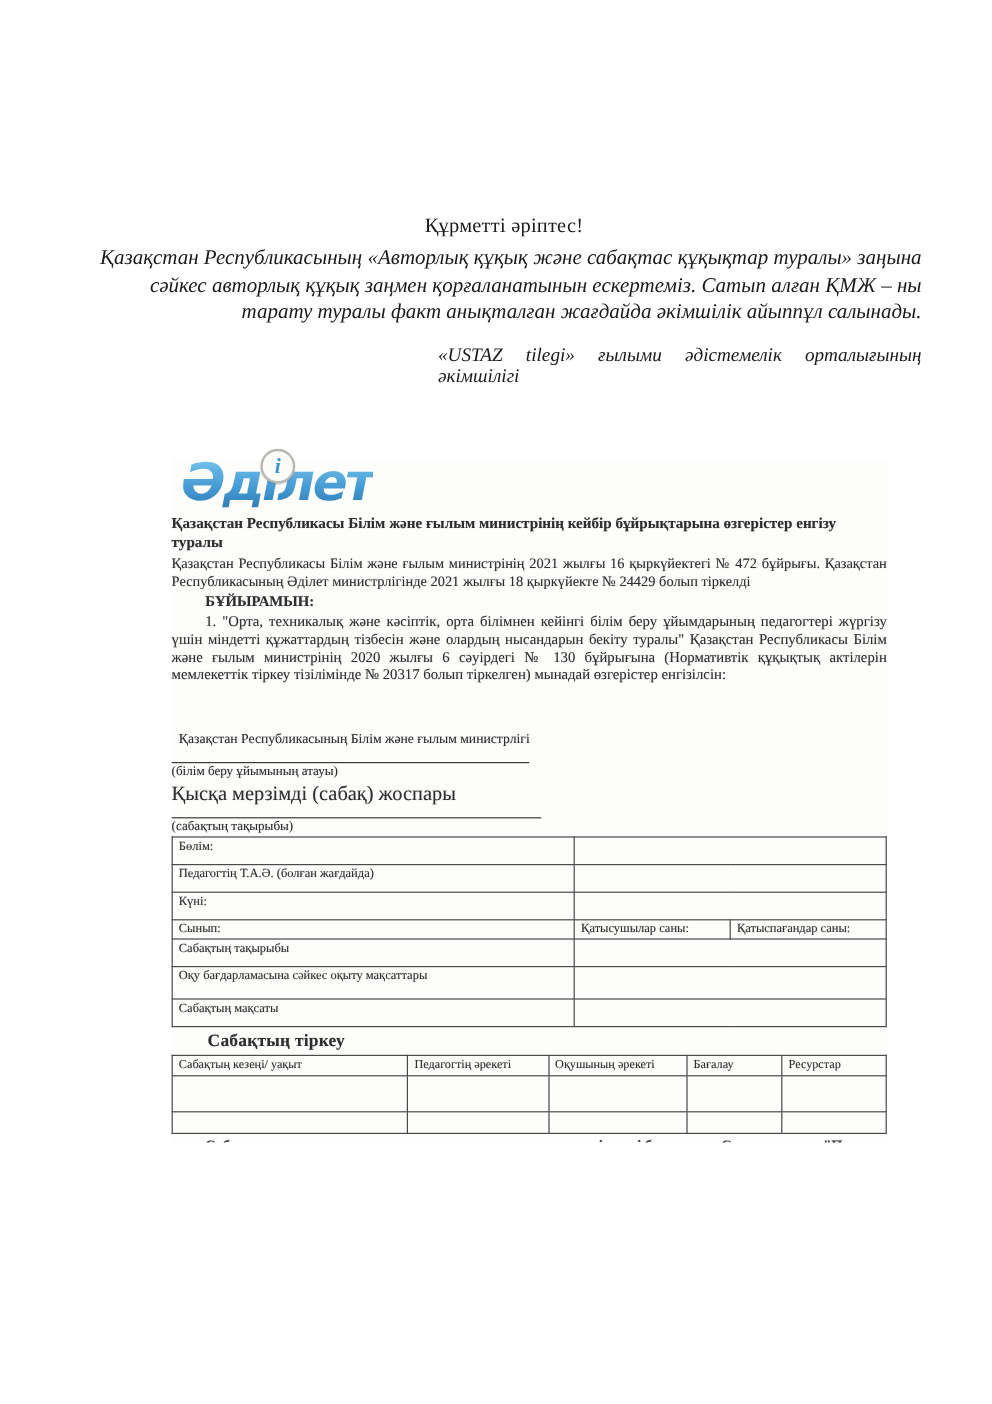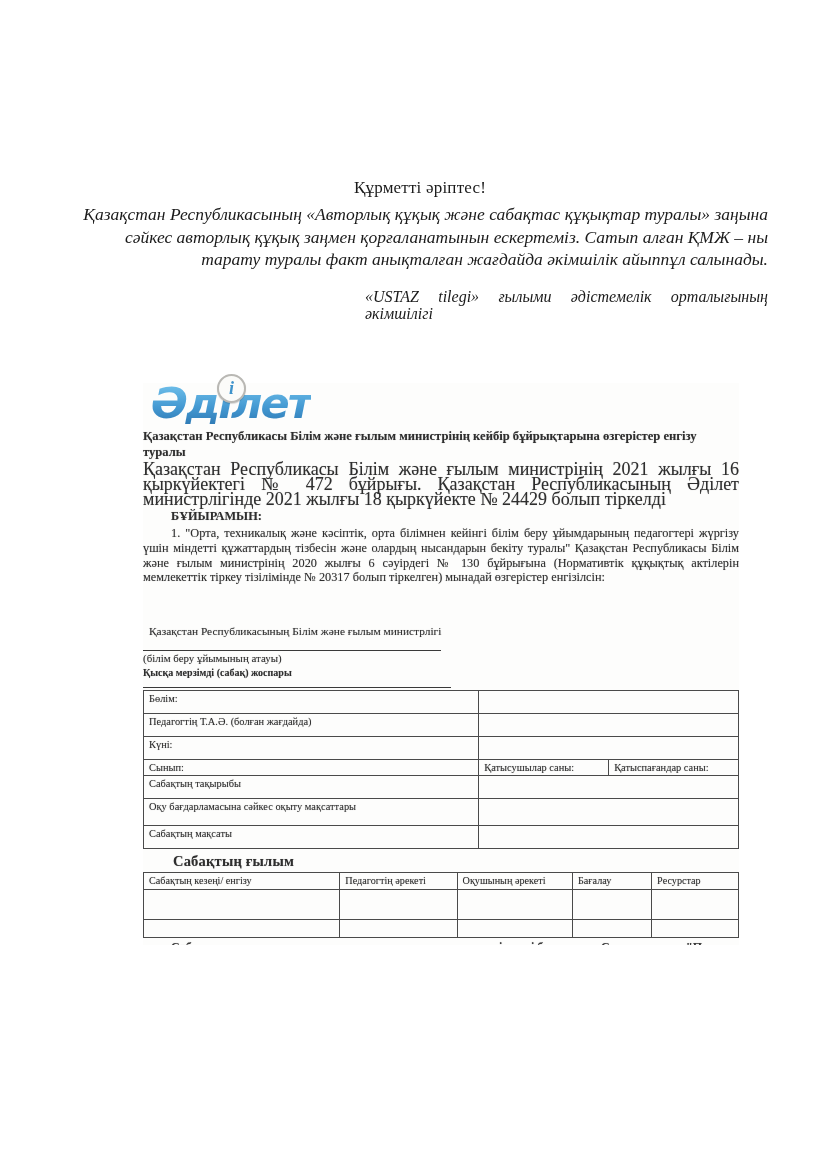--- a/index.html
+++ b/index.html
@@ -41,33 +41,33 @@
     border:2px solid #b9b8b4;border-radius:50%;background:#fbfbf9;
     font-family:"Liberation Serif", serif;font-style:italic;font-weight:bold;
     font-size:18px;line-height:24px;text-align:center;
     -webkit-text-fill-color:#3f93cb;color:#3f93cb;letter-spacing:0;
     box-shadow:0 1px 1px rgba(0,0,0,.15);
   }
   .order-title{
     font-weight:bold;font-size:12.6px;line-height:15.5px;margin:0;
   }
   .order-meta{
-    font-size:18px;line-height:15px;text-align:justify;margin:2px 0 0 0;
+    font-size:12px;line-height:15px;text-align:justify;margin:2px 0 0 0;
   }
   .decree{
     font-weight:bold;font-size:12.3px;line-height:15px;margin:2px 0 0 0;text-indent:28px;
   }
   .order-body{
     font-size:12.3px;line-height:14.8px;text-align:justify;margin:2px 0 0 0;text-indent:28px;
   }
   .form-ministry{font-weight:normal;font-size:11.4px;margin:40px 0 0 6px;}
   .rule{border:none;border-top:1.2px solid #3a3a3a;width:298px;margin:13px 0 0 0;}
   .rule2{border:none;border-top:1.2px solid #3a3a3a;width:308px;margin:9px 0 0 0;}
   .caption{font-weight:normal;font-size:10.9px;margin:1px 0 0 0;}
-  .plan-title{font-weight:bold;font-size:10px;margin:3px 0 7px 0;}
+  .plan-title{font-weight:normal;font-size:17px;margin:3px 0 7px 0;}
   table{border-collapse:collapse;width:100%;table-layout:fixed;}
   td{
     border:1.2px solid #4a4a4a;padding:2px 5px 0 5px;vertical-align:top;
     font-size:10.4px;line-height:12px;overflow:hidden;white-space:nowrap;
   }
   .t1{margin-top:2px;}
   .t1 .c-label{width:54.5%;}
   .t1 .h23{height:20px;margin-top:48px;}
   .t1 .h16{height:13px;}
   .t1 .h26{height:24px;}
@@ -106,20 +106,21 @@
   <p class="order-title">Қазақстан Республикасы Білім және ғылым министрінің кейбір бұйрықтарына өзгерістер енгізу туралы</p>
   <p class="order-meta">Қазақстан Республикасы Білім және ғылым министрінің 2021 жылғы 16 қыркүйектегі № 472 бұйрығы. Қазақстан Республикасының Әділет министрлігінде 2021 жылғы 18 қыркүйекте № 24429 болып тіркелді</p>
   <p class="decree">БҰЙЫРАМЫН:</p>
   <p class="order-body">1. "Орта, техникалық және кәсіптік, орта білімнен кейінгі білім беру ұйымдарының педагогтері жүргізу үшін міндетті құжаттардың тізбесін және олардың нысандарын бекіту туралы" Қазақстан Республикасы Білім және ғылым министрінің 2020 жылғы 6 сәуірдегі № 130 бұйрығына (Нормативтік құқықтық актілерін мемлекеттік тіркеу тізілімінде № 20317 болып тіркелген) мынадай өзгерістер енгізілсін:</p>
 
   <div class="form-ministry">Қазақстан Республикасының Білім және ғылым министрлігі</div>
   <hr class="rule">
   <div class="caption">(білім беру ұйымының атауы)</div>
   <div class="plan-title">Қысқа мерзімді (сабақ) жоспары</div>
   <hr class="rule2">
+  <div class="caption">(сабақтың тақырыбы)</div>
 
   <table class="t1">
     <tbody>
         <tr>
       <td class="c-label h23">Бөлім:</td>
       <td class="h23" colspan="2"></td>
     </tr>
     <tr>
       <td class="c-label h23">Педагогтің Т.А.Ә. (болған жағдайда)</td>
       <td class="h23" colspan="2"></td>
@@ -141,33 +142,33 @@
       <td class="c-label h26">Оқу бағдарламасына сәйкес оқыту мақсаттары</td>
       <td class="h26" colspan="2"></td>
     </tr>
     <tr>
       <td class="c-label h23">Сабақтың мақсаты</td>
       <td class="h23" colspan="2"></td>
     </tr>
   </tbody>
     </table>
 
-  <div class="course-title">Сабақтың ғылым</div>
+  <div class="course-title">Сабақтың тіркеу</div>
 
   <table class="t2">
     <colgroup>
       <col style="width:33%">
         <col style="width:19.7%">
         <col style="width:19.4%">
         <col style="width:13.3%">
         <col style="width:14.6%">
     </colgroup>
     <tbody>
         <tr>
-      <td class="hd">Сабақтың кезеңі/ енгізу</td>
+      <td class="hd">Сабақтың кезеңі/ уақыт</td>
       <td class="hd">Педагогтің әрекеті</td>
       <td class="hd">Оқушының әрекеті</td>
       <td class="hd">Бағалау</td>
       <td class="hd">Ресурстар</td>
     </tr>
     <tr>
       <td class="r1"></td>
       <td class="r1"></td>
       <td class="r1"></td>
       <td class="r1"></td>

